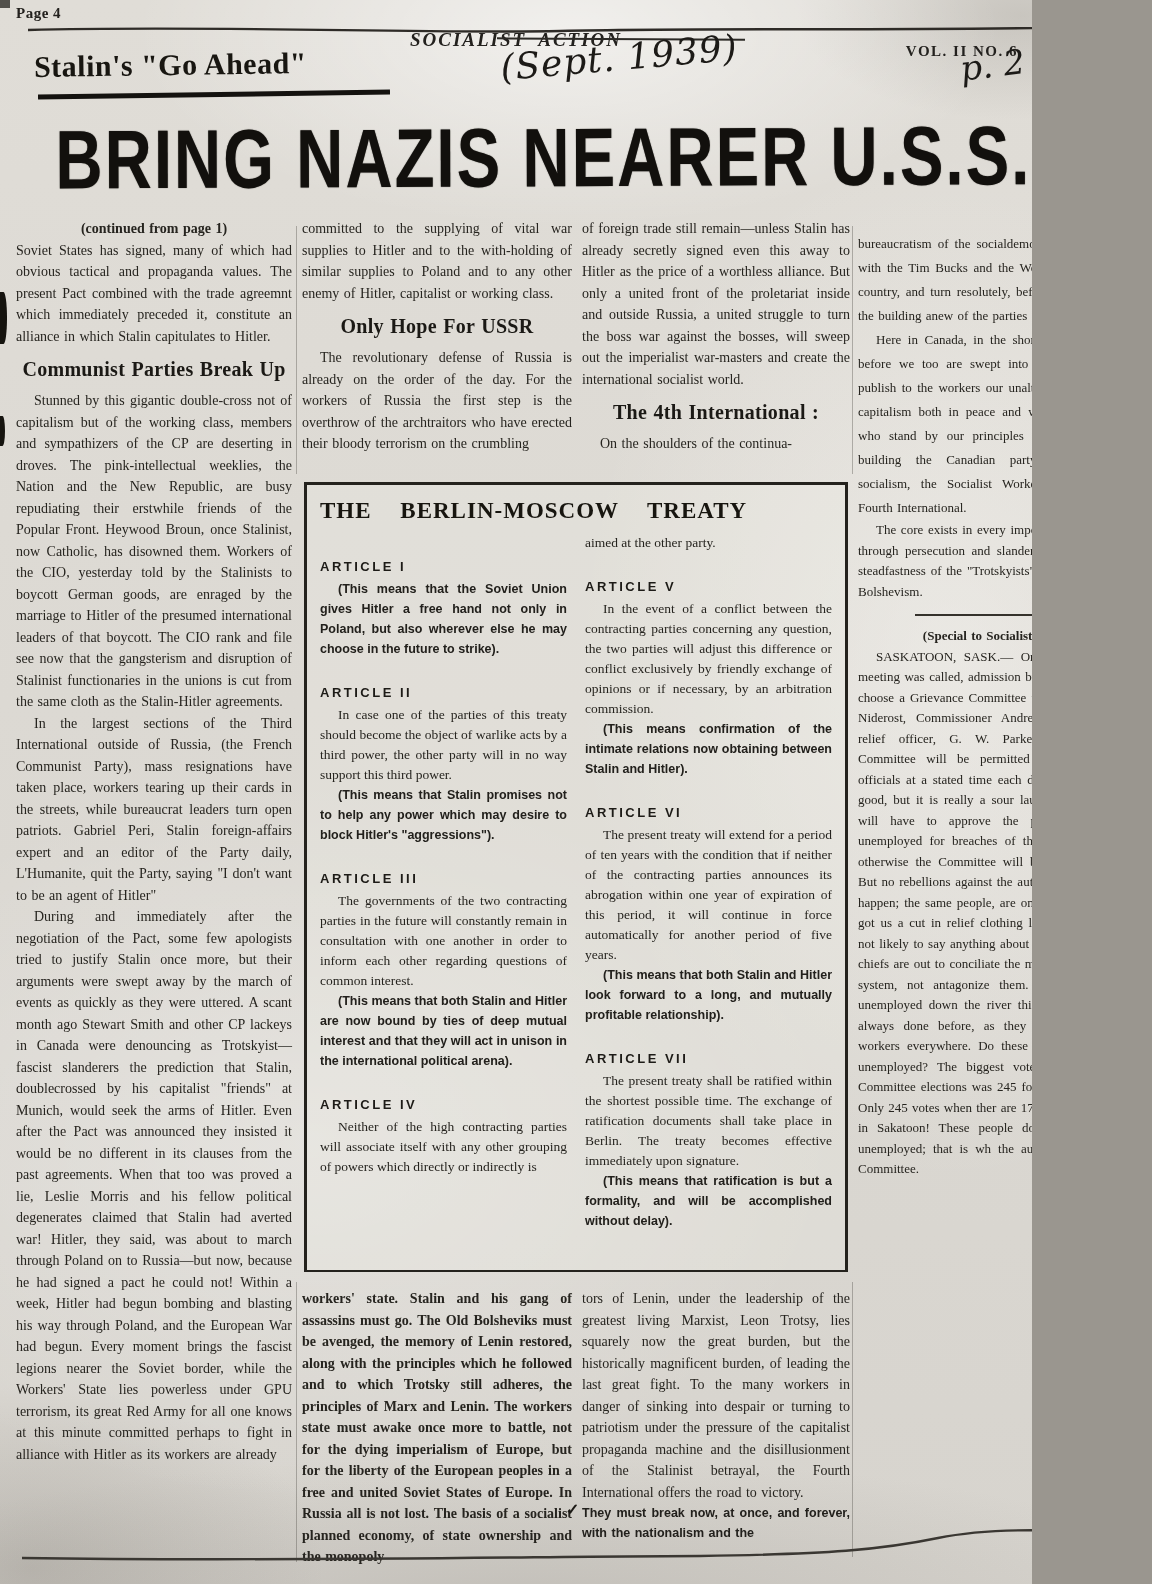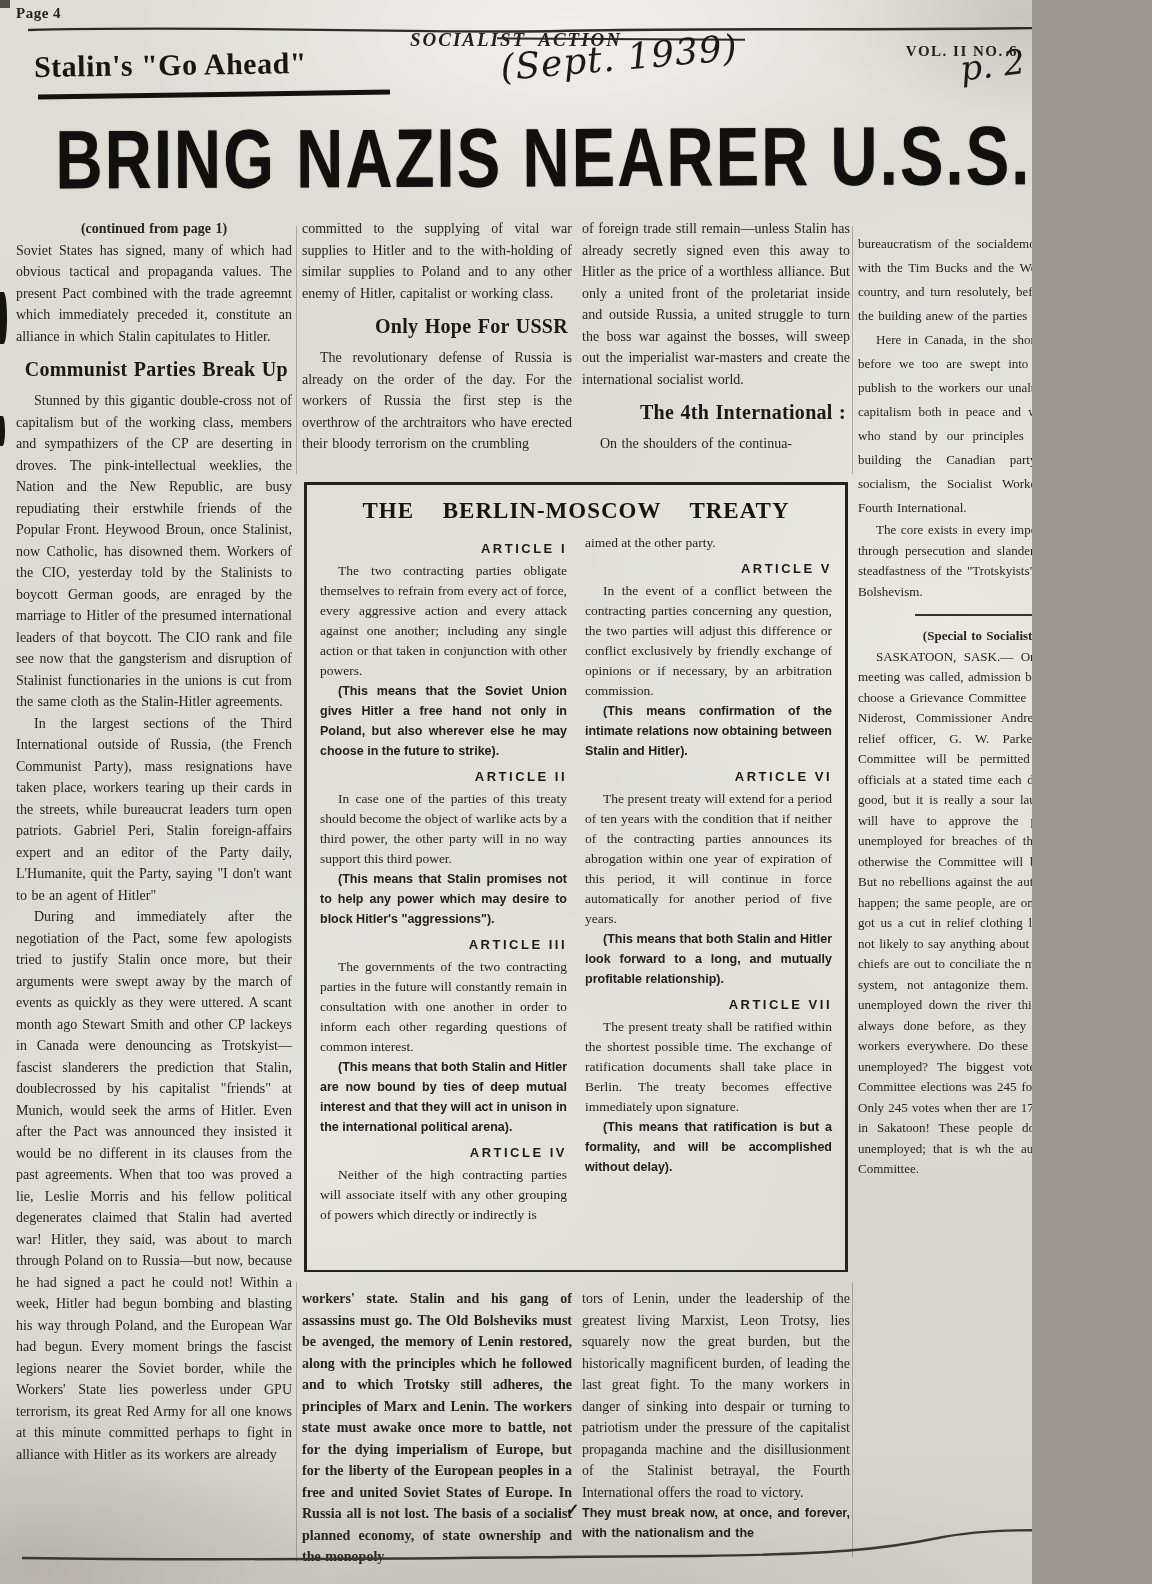--- a/index.html
+++ b/index.html
@@ -37,32 +37,32 @@
   
   .rule-svg{position:absolute;left:0;pointer-events:none;}
   .col-rule{position:absolute;width:0;border-left:1px solid rgba(70,66,60,.35);}
   .edge-mark{position:absolute;background:#16140f;}
   
   .col{position:absolute;text-align:justify;font:14px/21.5px "Liberation Serif",serif;color:#26241f;word-spacing:1px;}
   .para{margin:0;text-indent:18px;}
   .para.noindent{text-indent:0;}
   .para.center{text-align:center;text-indent:0;font-weight:bold;}
   .para.loose{line-height:24px;}
-  .h2{font:bold 20px/1.15 "Liberation Serif",serif;text-align:right;margin:11px 4px 9px;letter-spacing:.3px;color:#1b1915;}
-  .h3{font:bold 13px/1 "Liberation Sans",sans-serif;letter-spacing:2.5px;text-align:right;margin:9px 0 6px;color:#1d1b17;}
+  .h2{font:bold 20px/1.15 "Liberation Serif",serif;text-align:center;margin:11px 4px 9px;letter-spacing:.3px;color:#1b1915;}
+  .h3{font:bold 13px/1 "Liberation Sans",sans-serif;letter-spacing:2.5px;text-align:left;margin:27px 0 6px;color:#1d1b17;}
   .note{font:bold 12.5px/20px "Liberation Sans",sans-serif;color:#22201c;}
   .sig{text-align:right;font-weight:bold;text-indent:0;margin-top:8px;padding-right:4px;letter-spacing:1px;}
   .mini-rule{width:170px;border-top:2.5px solid #35322c;margin:12px auto 10px;}
   .check{position:relative;}
   .checkmark{position:absolute;left:-16px;top:-3px;font-size:16px;font-weight:bold;color:#1c1a15;}
   
   .treaty-box{position:absolute;left:304px;top:482px;width:544px;height:790px;
               border:3px solid #24221d;border-bottom-width:2.5px;box-sizing:border-box;
               padding:8px 13px 0 13px;background:rgba(240,238,233,.25);}
-  .treaty-title{font:bold 23px/1.2 "Liberation Serif",serif;text-align:center;word-spacing:22px;
+  .treaty-title{font:bold 23px/1.2 "Liberation Serif",serif;text-align:left;word-spacing:22px;
                 letter-spacing:1px;margin:4px 0 8px;color:#17150f;}
   .treaty-cols{display:flex;gap:18px;}
   .box-col{width:250px;text-align:justify;font:13.5px/20px "Liberation Serif",serif;color:#26241f;}
   
   .col4{font:13px/20.5px "Liberation Serif",serif;}
 </style>
 </head>
 <body>
 
 <div class="page">
@@ -122,21 +122,20 @@
       <p class="para center">(Special to Socialist Action)</p>
       <p class="para">SASKATOON, SASK.— On Aug. 11 a public meeting was called, admission by relief card only, to choose a Grievance Committee to sit in with Mayor Niderost, Commissioner Andrew Leslie, and the relief officer, G. W. Parker. This Grievance Committee will be permitted to see the relief officials at a stated time each day. This may sound good, but it is really a sour laugh. The Committee will have to approve the punishment of the unemployed for breaches of the relief regulations; otherwise the Committee will be done away with. But no rebellions against the authorities are likely to happen; the same people, are on the Committee that got us a cut in relief clothing last spring. They are not likely to say anything about it now. The Stalinist chiefs are out to conciliate the masters of the present system, not antagonize them. They will sell th unemployed down the river thi time, as they have always done before, as they are doing with th workers everywhere. Do these peopl represent the unemployed? The biggest vote in the Grievance Committee elections was 245 for Mrs. Rosin Taylor. Only 245 votes when ther are 1700 families on relief in Sakatoon! These people do not represent the unemployed; that is wh the authorities accept this Committee.</p>
       <p class="sig">B.A.H.</p>
     </div>
 
   <div class="treaty-box">
     <div class="treaty-title">THE BERLIN-MOSCOW TREATY</div>
     <div class="treaty-cols">
       <div class="box-col">
           <div class="h3">ARTICLE I</div>
-          <p class="para">The two contracting parties obligate themselves to refrain from every act of force, every aggressive action and every attack against one another; including any single action or that taken in conjunction with other powers.</p>
           <p class="para note">(This means that the Soviet Union gives Hitler a free hand not only in Poland, but also wherever else he may choose in the future to strike).</p>
           <div class="h3">ARTICLE II</div>
           <p class="para">In case one of the parties of this treaty should become the object of warlike acts by a third power, the other party will in no way support this third power.</p>
           <p class="para note">(This means that Stalin promises not to help any power which may desire to block Hitler's "aggressions").</p>
           <div class="h3">ARTICLE III</div>
           <p class="para">The governments of the two contracting parties in the future will constantly remain in consultation with one another in order to inform each other regarding questions of common interest.</p>
           <p class="para note">(This means that both Stalin and Hitler are now bound by ties of deep mutual interest and that they will act in unison in the international political arena).</p>
           <div class="h3">ARTICLE IV</div>
           <p class="para">Neither of the high contracting parties will associate itself with any other grouping of powers which directly or indirectly is</p>
         </div>

